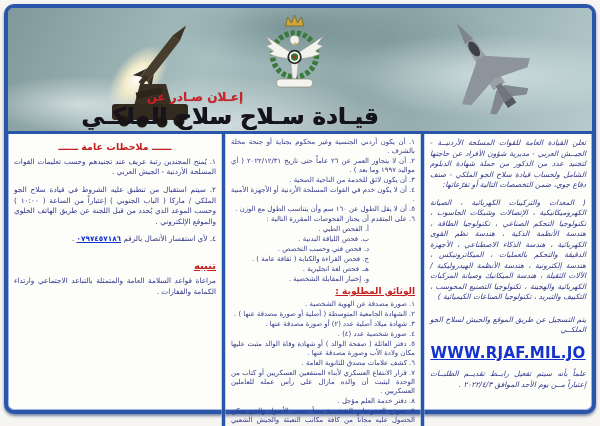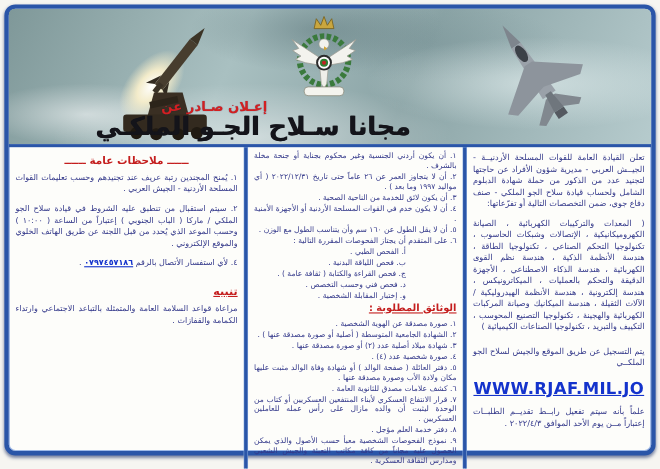--- a/index.html
+++ b/index.html
@@ -35,21 +35,21 @@
   .big-title{position:absolute;top:95px;left:2%;width:72%;text-align:center;
     color:#14141a;font-weight:bold;font-size:23px;letter-spacing:1px;
     text-shadow:.6px 0 0 #14141a;white-space:nowrap;}
   
   .cols{display:flex;direction:rtl;align-items:stretch;min-height:273px;
     color:var(--ink);}
   .sep{width:3px;background:var(--frame-blue);box-shadow:0 0 0 .5px #8fb0e0;}
   .col{padding:4px 6px 2px 6px;}
   .col p,.col .item{text-align:justify;}
   .col-intro{width:168px;font-size:7.4px;line-height:1.42;}
-  .col-intro p{margin-bottom:7px;}
+  .col-intro p{margin-bottom:7px;font-style:italic;}
   .reg{margin-top:12px;}
   .url{direction:ltr;text-align:center;font-size:15px;font-weight:bold;
     color:var(--link);text-decoration:underline;letter-spacing:.3px;
     margin:2px 0 5px 0;cursor:pointer;}
   .col-mid{width:196px;font-size:6.9px;line-height:1.3;}
   .col-notes{flex:1;font-size:7.3px;line-height:1.45;}
   .red-h{color:var(--red);font-weight:bold;font-size:9px;
     text-decoration:underline;margin:2px 0 3px 0;}
   .red-h.center{text-align:center;text-decoration:none;font-size:9.5px;}
   .red-h.warn{text-align:right;margin-top:14px;font-size:10px;}
@@ -113,21 +113,21 @@
         <polygon points="34,29 37,31 34,33" fill="#d2a63a"></polygon>
         <path d="M30 46 L38 46 L36.5 63 L34 68 L31.5 63 Z" fill="#efefe9" stroke="#9a9a90" stroke-width=".6"></path>
         <circle cx="34" cy="44" r="7.2" fill="#2b2b2b"></circle>
         <circle cx="34" cy="44" r="5.4" fill="#ffffff"></circle>
         <circle cx="34" cy="44" r="3.7" fill="#2f7d32"></circle>
         <circle cx="34" cy="44" r="1.8" fill="#c22222"></circle>
         <rect x="16" y="66" width="36" height="8" rx="3.5" fill="#f4f4ee" stroke="#8a8a7a" stroke-width=".7"></rect>
       </svg>
 
       <div class="subtitle">إعـلان صـادر عن</div>
-      <div class="big-title">مجانا سـلاح الجـو الملكـي</div>
+      <div class="big-title">قيـادة سـلاح سلاح الملكـي</div>
     </div>
 
     <div class="cols">
 
       <div class="col col-intro">
         <p>تعلن القيادة العامة للقوات المسلحة الأردنيــة - الجيــش العربي - مديرية شؤون الأفراد عن حاجتها لتجنيد عدد من الذكور من حملة شهادة الدبلوم الشامل ولحساب قيادة سلاح الجو الملكي - صنف دفاع جوي، ضمن التخصصات التالية أو تفرّعاتها:</p>
         <p>( المعدات والتركيبات الكهربائية ، الصيانة الكهروميكانيكية ، الإتصالات وشبكات الحاسوب ، تكنولوجيا التحكم الصناعي ، تكنولوجيا الطاقة ، هندسة الأنظمة الذكية ، هندسة نظم القوى الكهربائية ، هندسة الذكاء الاصطناعي ، الأجهزة الدقيقة والتحكم بالعمليات ، الميكاترونيكس ، هندسة إلكترونية ، هندسة الأنظمة الهيدروليكية / الآلات الثقيلة ، هندسة الميكانيك وصيانة المركبات الكهربائية والهجينة ، تكنولوجيا التصنيع المحوسب ، التكييف والتبريد ، تكنولوجيا الصناعات الكيميائية )</p>
         <p class="reg">يتم التسجيل عن طريق الموقع والجيش لسلاح الجو الملكــي</p>
         <div class="url">WWW.RJAF.MIL.JO</div>
         <p>علماً بأنه سيتم تفعيل رابــط تقديــم الطلبــات إعتباراً مــن يوم الأحد الموافق ٢٠٢٢/٤/٣ .</p>
@@ -137,22 +137,23 @@
 
       <div class="col col-mid">
         <div class="item">١. أن يكون أردني الجنسية وغير محكوم بجناية أو جنحة مخلة بالشرف .</div>
         <div class="item">٢. أن لا يتجاوز العمر عن ٢٦ عاماً حتى تاريخ ٢٠٢٢/١٢/٣١ ( أي مواليد ١٩٩٧ وما بعد ) .</div>
         <div class="item">٣. أن يكون لائق للخدمة من الناحية الصحية .</div>
         <div class="item">٤. أن لا يكون خدم في القوات المسلحة الأردنية أو الأجهزة الأمنية .</div>
         <div class="item">٥. أن لا يقل الطول عن ١٦٠ سم وأن يتناسب الطول مع الوزن .</div>
         <div class="item">٦. على المتقدم أن يجتاز الفحوصات المقررة التالية :</div>
         <div class="item sub">أ. الفحص الطبي .</div>
         <div class="item sub">ب. فحص اللياقة البدنية .</div>
+        <div class="item sub">د. فحص فني وحسب التخصص .</div>
         <div class="item sub">ج. فحص القراءة والكتابة ( ثقافة عامة ) .</div>
-        <div class="item sub">د. فحص فني وحسب التخصص .</div>
+        <div class="item sub">هـ. فحص لغة انجليزية .</div>
         <div class="item sub">و. إختبار المقابلة الشخصية .</div>
         <div class="red-h">الوثائق المطلوبة :</div>
         <div class="item">١. صورة مصدقة عن الهوية الشخصية .</div>
         <div class="item">٢. الشهادة الجامعية المتوسطة ( أصلية أو صورة مصدقة عنها ) .</div>
         <div class="item">٣. شهادة ميلاد أصلية عدد (٢) أو صورة مصدقة عنها .</div>
         <div class="item">٤. صورة شخصية عدد (٤) .</div>
         <div class="item">٥. دفتر العائلة ( صفحة الوالد ) أو شهادة وفاة الوالد مثبت عليها مكان ولادة الأب وصورة مصدقة عنها .</div>
         <div class="item">٦. كشف علامات مصدق للثانوية العامة .</div>
         <div class="item">٧. قرار الانتفاع العسكري لأبناء المنتفعين العسكريين أو كتاب من الوحدة ليثبت أن والده مازال على رأس عمله للعاملين العسكريين .</div>
         <div class="item">٨. دفتر خدمة العلم مؤجل .</div>

